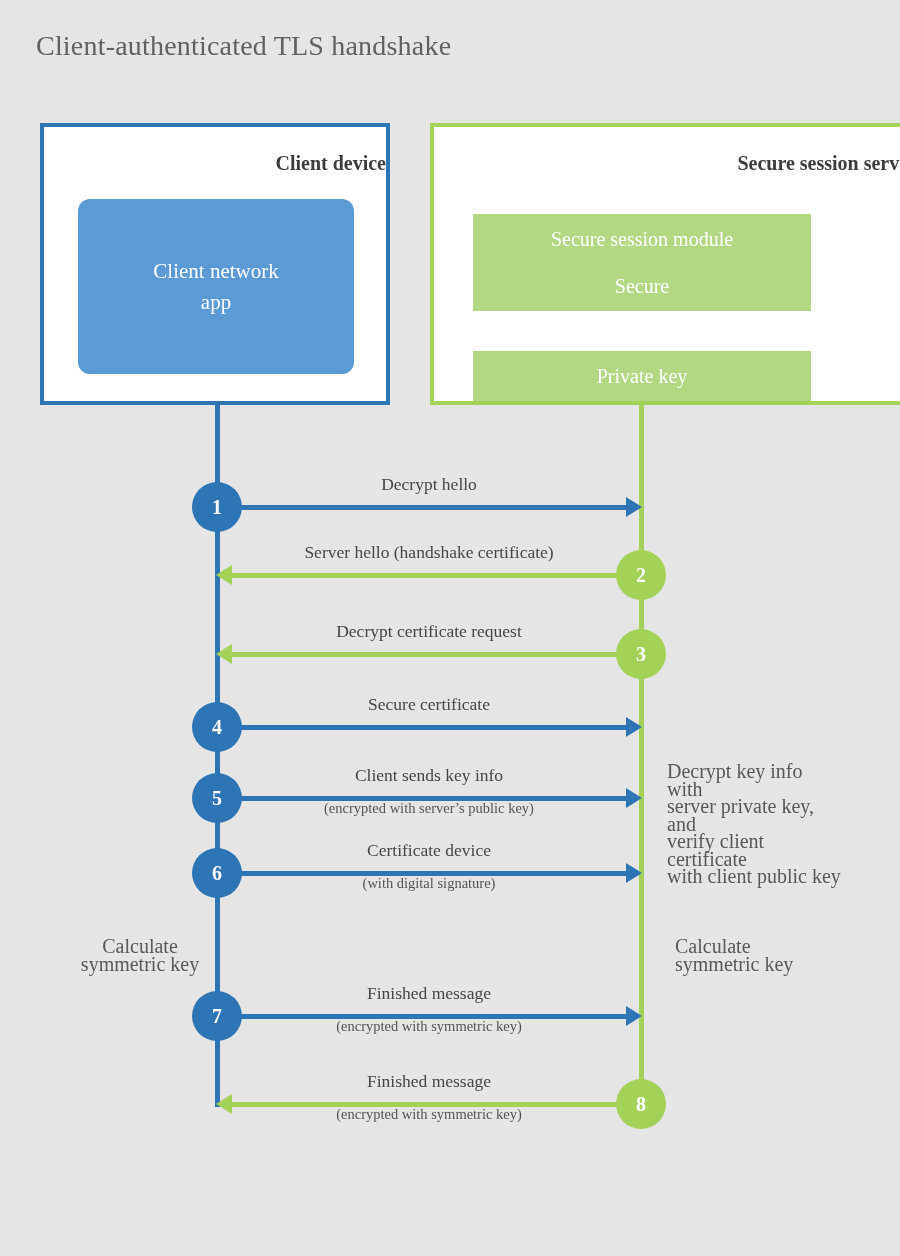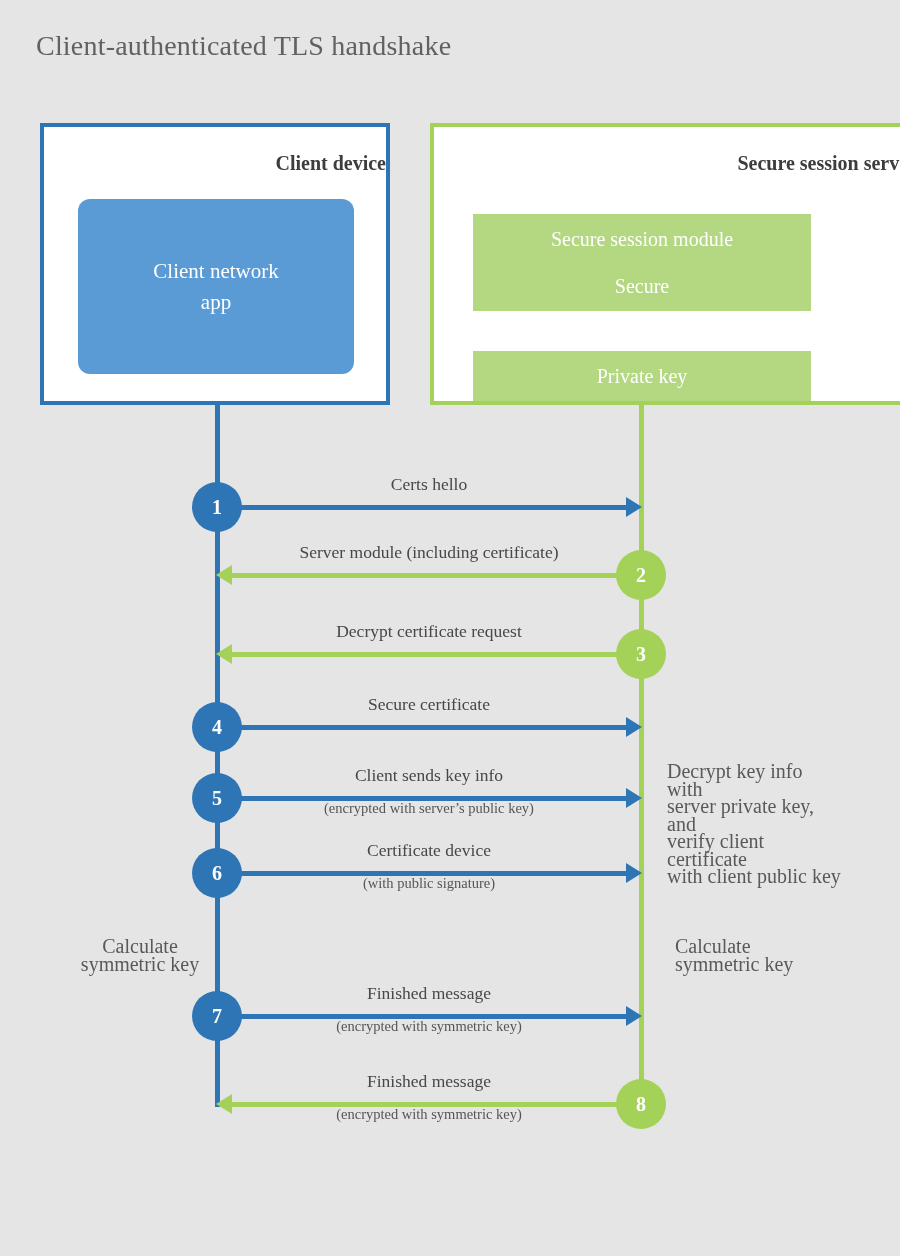--- a/index.html
+++ b/index.html
@@ -91,30 +91,30 @@
 
   <div class="lifeline lifeline-client"></div>
   <div class="lifeline lifeline-server"></div>
 
   <div class="row blue" style="--y:507px">
     <div class="line"></div>
     <div class="head"></div>
     <div class="circle">
         <span>1</span>
       </div>
-    <div class="msg-label">Certs hello</div>
+    <div class="msg-label">Decrypt hello</div>
   </div>
 
   <div class="row green" style="--y:575px">
     <div class="line"></div>
     <div class="head"></div>
     <div class="circle">
         <span>2</span>
       </div>
-    <div class="msg-label">Server module (including certificate)</div>
+    <div class="msg-label">Server hello (handshake certificate)</div>
   </div>
 
   <div class="row green" style="--y:654px">
     <div class="line"></div>
     <div class="head"></div>
     <div class="circle">
         <span>3</span>
       </div>
     <div class="msg-label">Decrypt certificate request</div>
   </div>
@@ -138,21 +138,21 @@
     <div class="msg-sub">(encrypted with server’s public key)</div>
   </div>
 
   <div class="row blue" style="--y:873px">
     <div class="line"></div>
     <div class="head"></div>
     <div class="circle">
         <span>6</span>
       </div>
     <div class="msg-label">Certificate device</div>
-    <div class="msg-sub">(with public signature)</div>
+    <div class="msg-sub">(with digital signature)</div>
   </div>
 
   <div class="row blue" style="--y:1016px">
     <div class="line"></div>
     <div class="head"></div>
     <div class="circle">
         <span>7</span>
       </div>
     <div class="msg-label">Finished message</div>
     <div class="msg-sub">(encrypted with symmetric key)</div>

